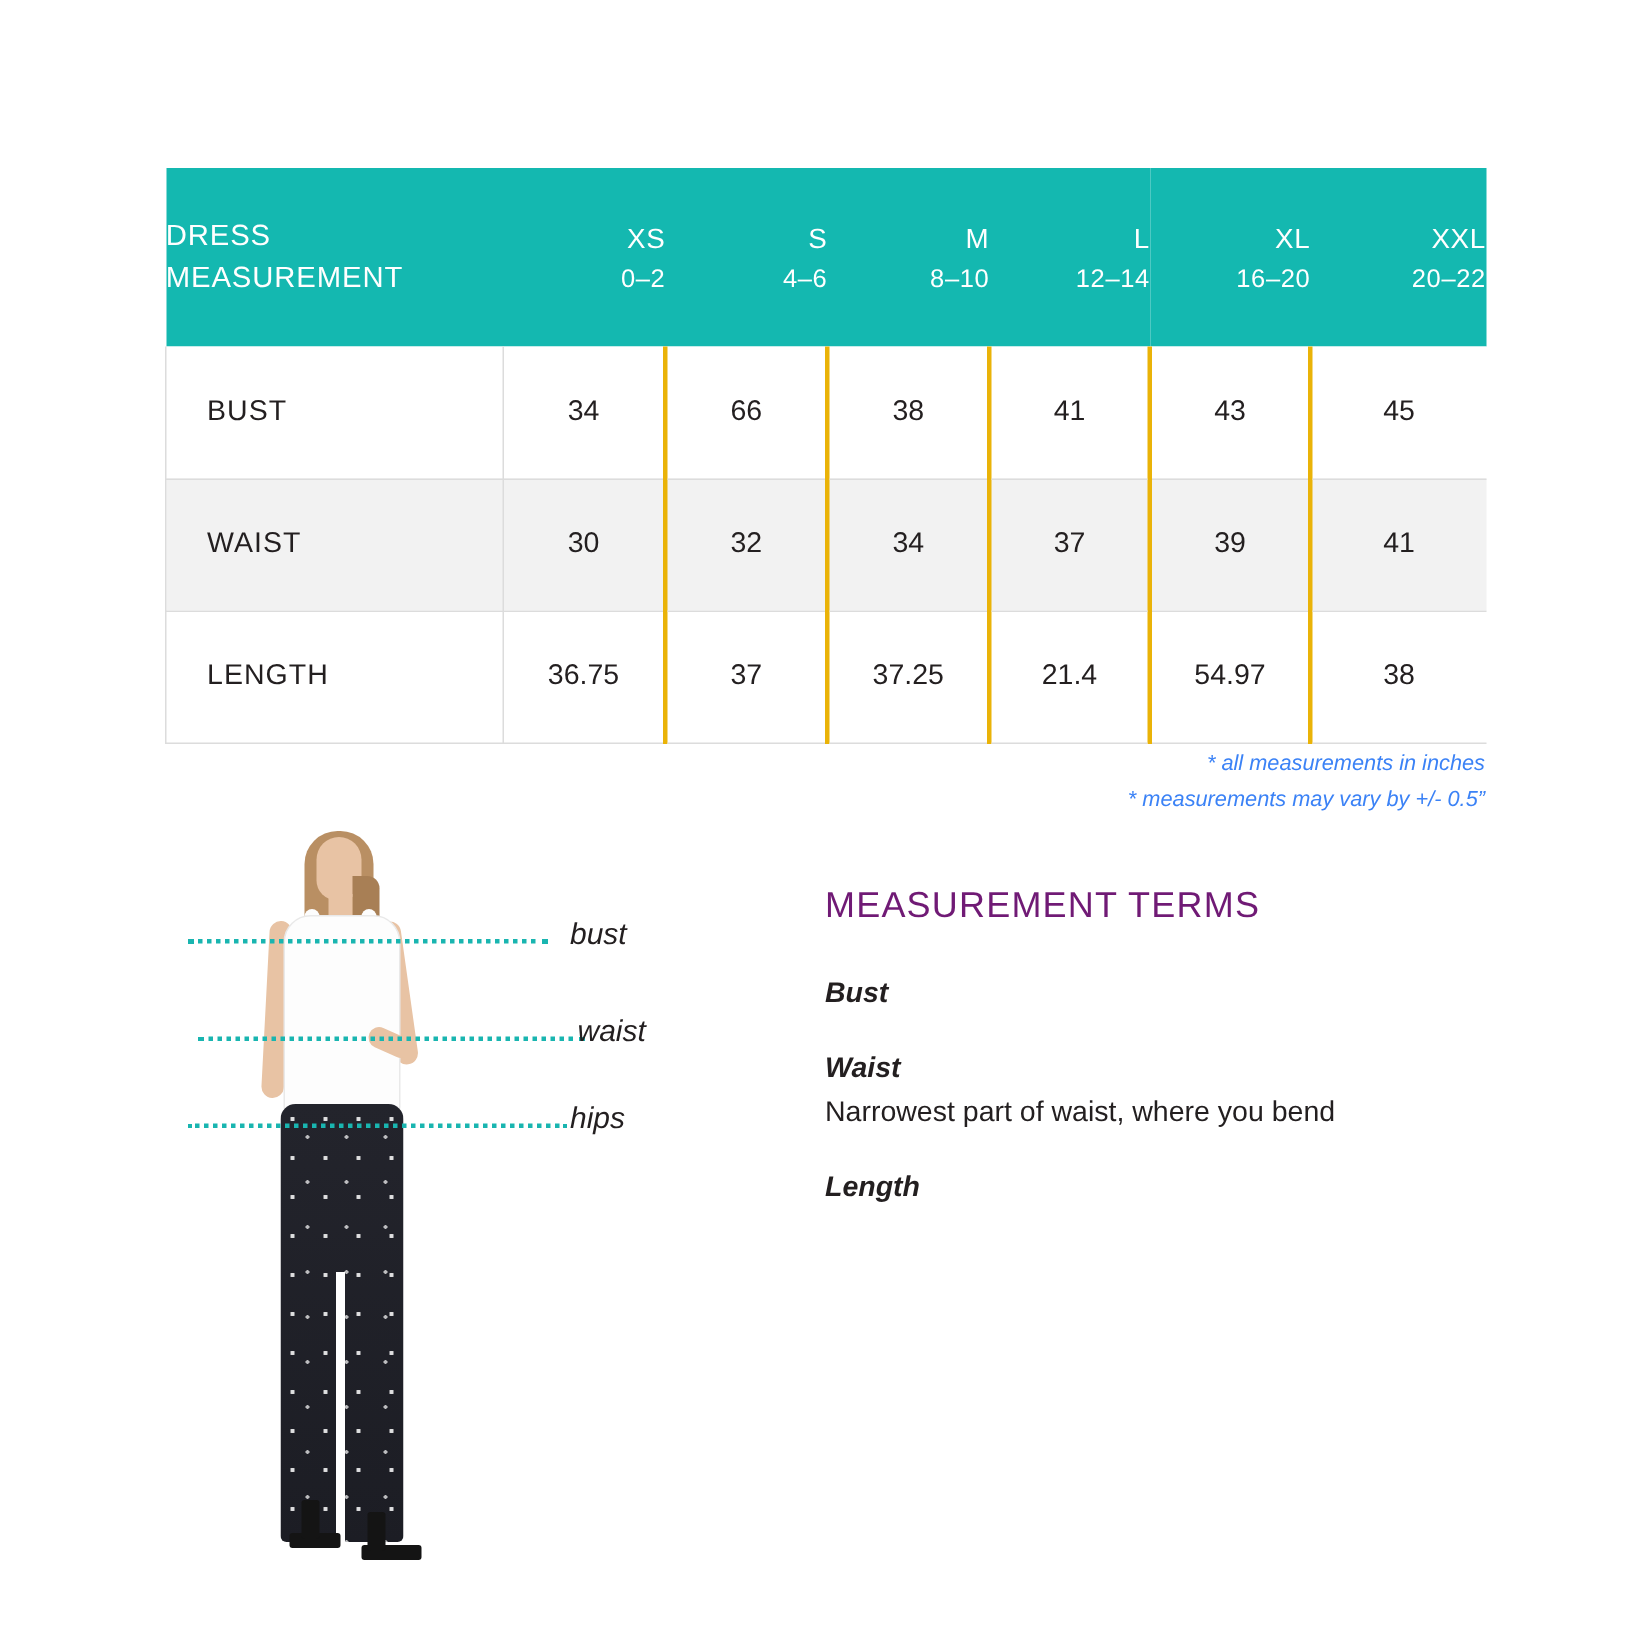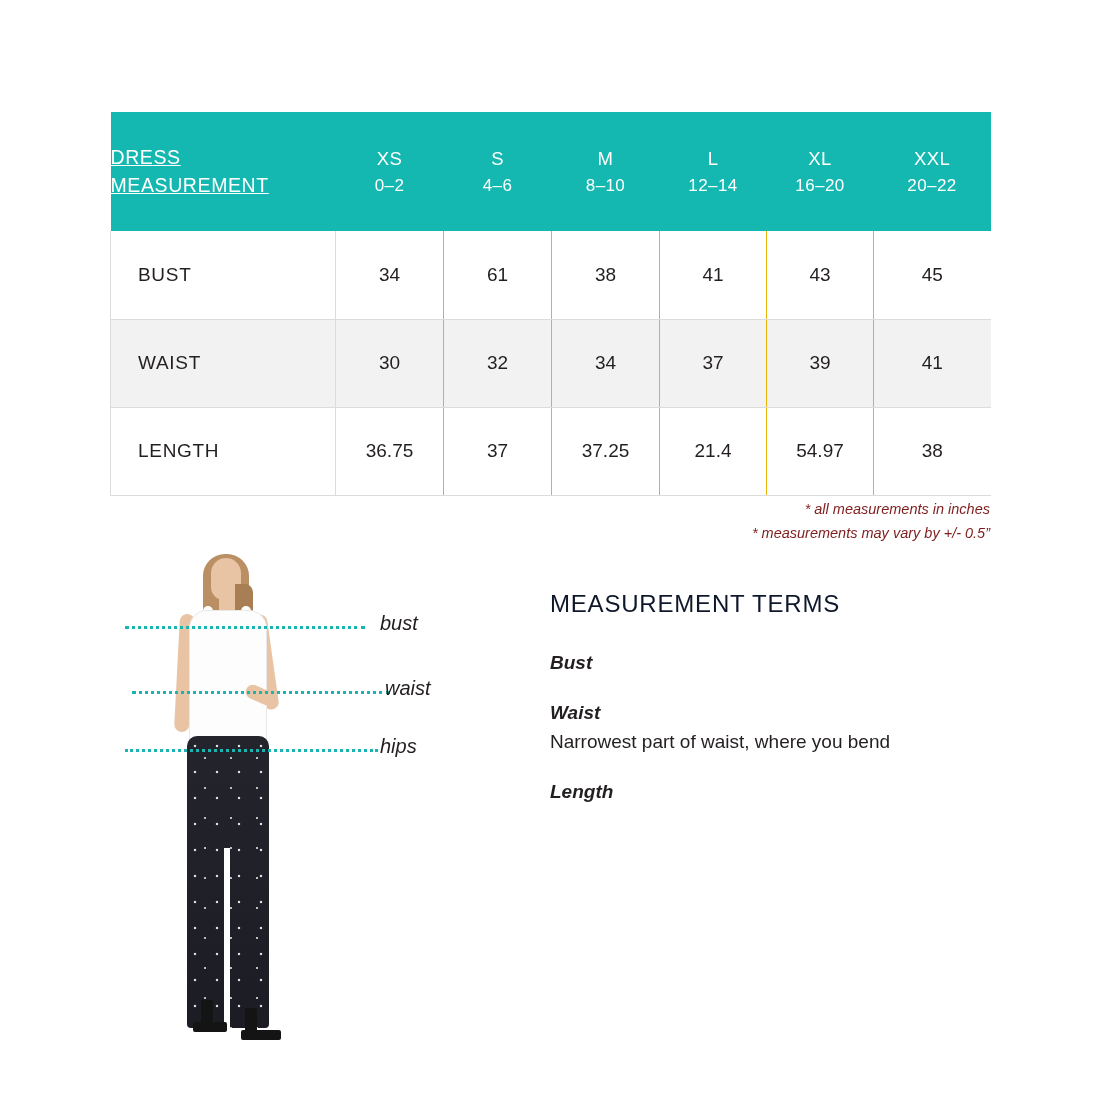--- a/index.html
+++ b/index.html
@@ -39,24 +39,23 @@
     font-weight: 400;
     vertical-align: middle;
     height: 119px;
   }
   th.head-label {
     text-align: left;
     padding-left: 27px;
     font-size: 19.5px;
     letter-spacing: .6px;
     line-height: 1.42;
-    text-decoration: underline;
   }
   th.head-size {
-    text-align: center;
+    text-align: right;
     font-size: 18px;
     line-height: 1.5;
     letter-spacing: .4px;
   }
   th.head-size .sz {
     display: block;
     font-size: 18.5px;
   }
   th.head-size .rng {
     display: block;
@@ -76,21 +75,21 @@
     vertical-align: middle;
   }
   tbody td.row-label {
     text-align: left;
     padding-left: 27px;
     letter-spacing: .7px;
     border-right: 1px solid #dcdcdc;
   }
   tbody td.val {
     text-align: center;
-    border-right: 1px solid #eab308;
+    border-right: 3px solid #eab308;
   }
   tbody td.val:last-child {
     border-right: none;
     margin-top: 28px;
   }
   tbody tr:last-child td {
     border-bottom: 1px solid #dcdcdc;
   }
   
   tbody td.row-label {
@@ -99,21 +98,21 @@
 
   
   #footnotes {
     position: absolute;
     right: 110px;
     top: 498px;
     width: 520px;
     text-align: right;
     font-style: italic;
     font-size: 14.5px;
-    color: #7f1d1d;
+    color: #3b82f6;
     line-height: 1.65;
   }
 
   
   #figure {
     position: absolute;
     left: 95px;
     top: 548px;
     width: 360px;
     height: 545px;
@@ -240,21 +239,21 @@
     position: absolute;
     left: 550px;
     top: 590px;
     width: 470px;
   }
   #terms h2 {
     margin: 0 0 34px 0;
     font-size: 24px;
     font-weight: 400;
     letter-spacing: .8px;
-    color: #0f172a;
+    color: #701a75;
   }
   .term {
     margin-bottom: 28px;
   }
   .term-name {
     font-weight: bold;
     font-style: italic;
     font-size: 19px;
     margin-bottom: 7px;
   }
@@ -297,21 +296,21 @@
         <th class="head-size" style="width:117px">
           <span class="sz">XXL</span>
           <span class="rng">20–22</span>
         </th>
       </tr>
     </thead>
     <tbody>
       <tr>
         <td class="row-label">BUST</td>
         <td class="val">34</td>
-        <td class="val">61</td>
+        <td class="val">66</td>
         <td class="val">38</td>
         <td class="val">41</td>
         <td class="val">43</td>
         <td class="val">45</td>
       </tr>
       <tr class="alt">
         <td class="row-label">WAIST</td>
         <td class="val">30</td>
         <td class="val">32</td>
         <td class="val">34</td>

